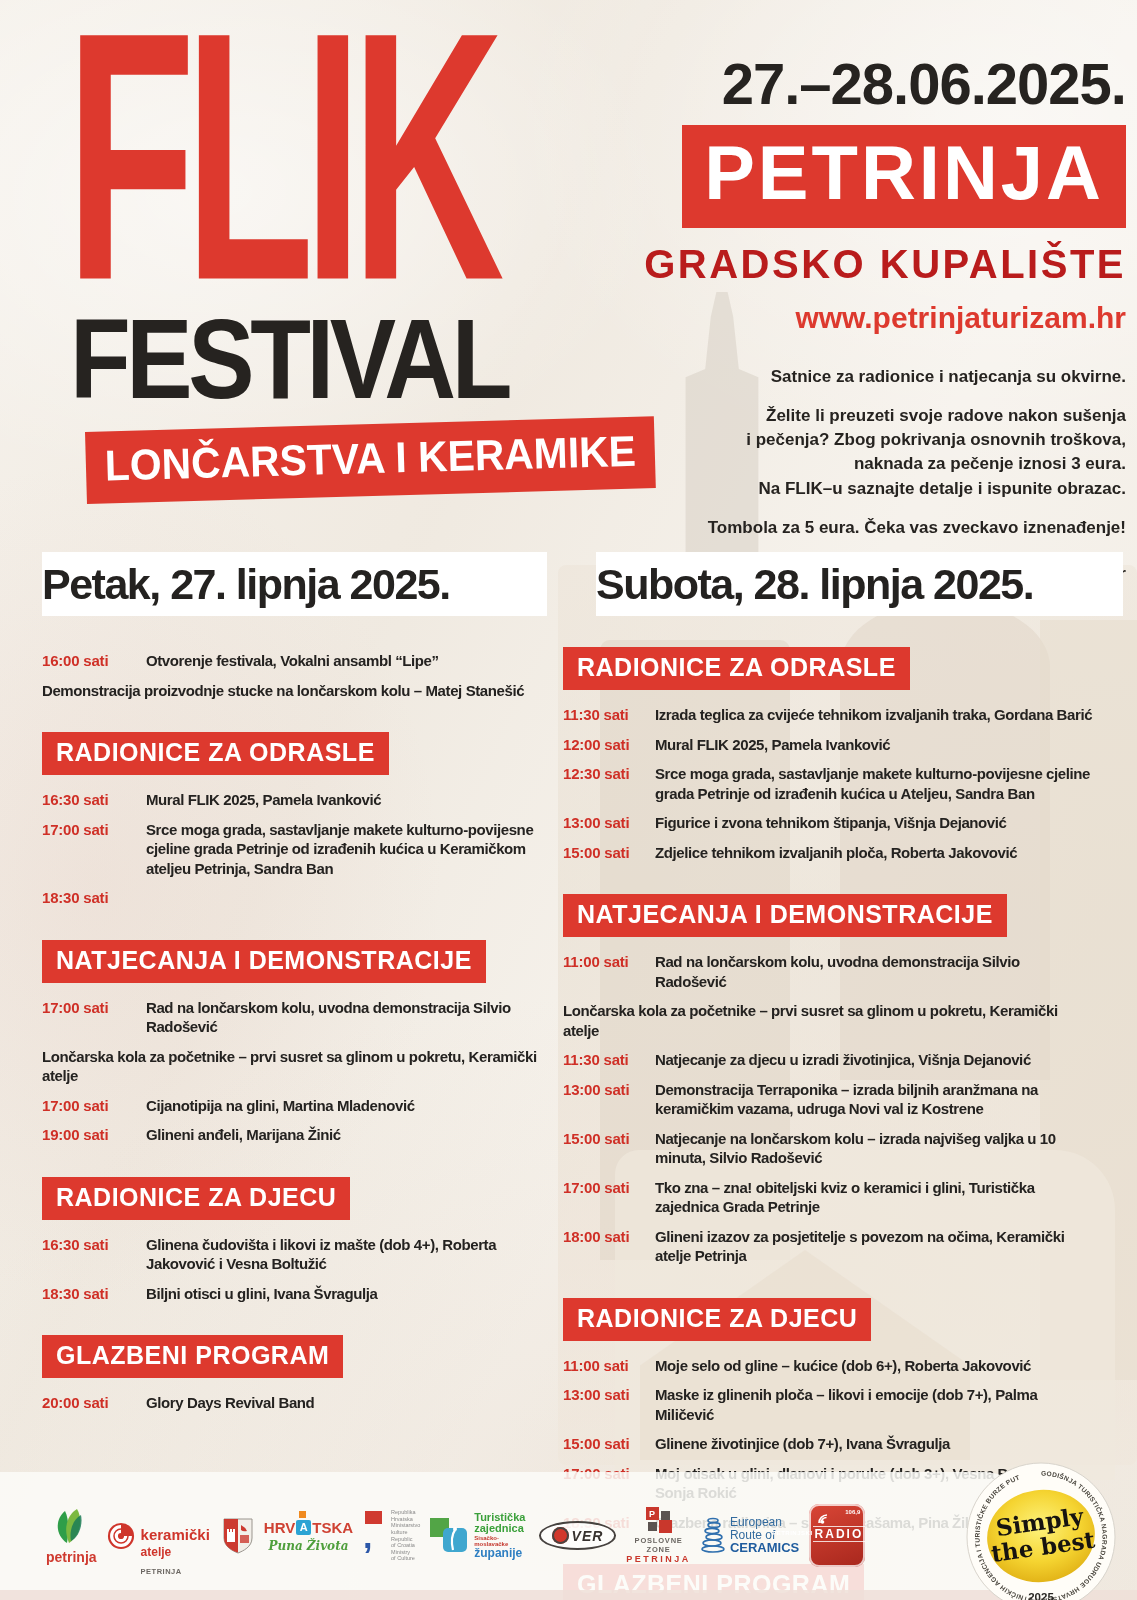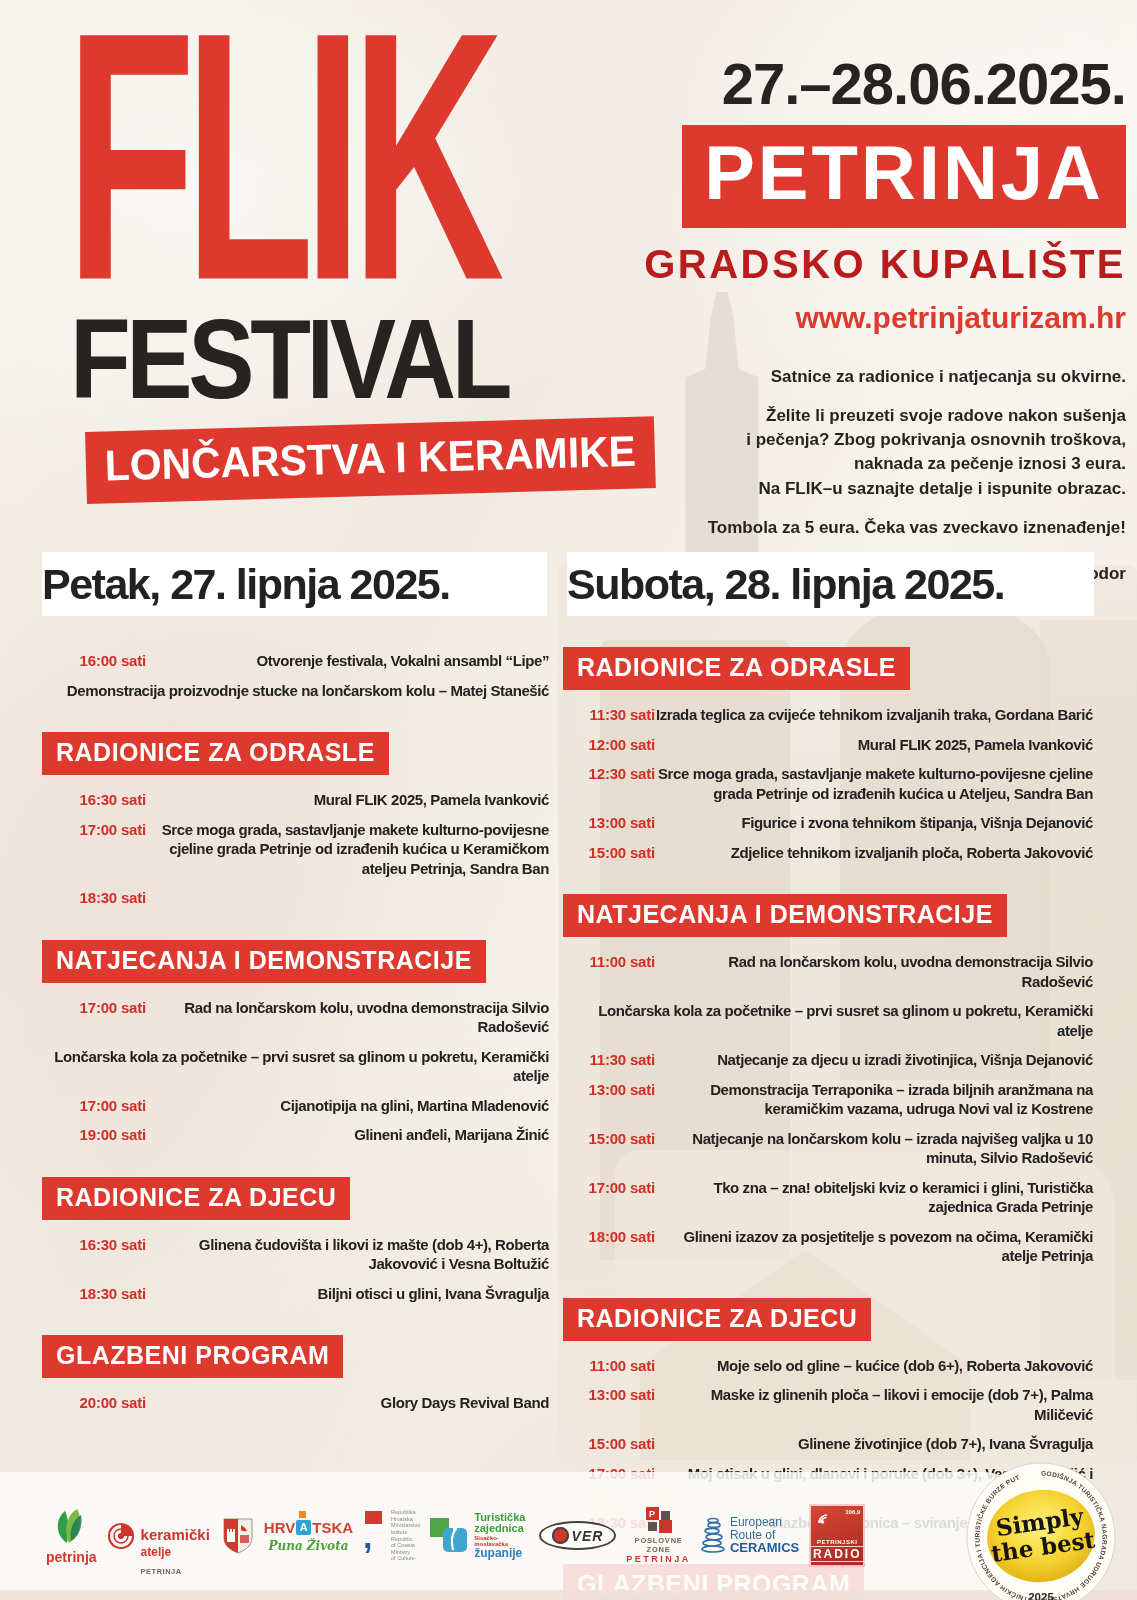--- a/index.html
+++ b/index.html
@@ -54,30 +54,30 @@
     letter-spacing:3px;padding:4px 22px 12px;margin-top:8px;}
   .venue{font-size:40px;font-weight:900;letter-spacing:2.5px;margin-top:14px;color:#b91c1c;}
   .site{font-size:30px;font-weight:900;color:var(--red);margin-top:14px;}
   .notes{margin-top:30px;font-size:17px;font-weight:700;line-height:1.42;color:#262320;}
   .note{white-space:pre-line;margin-bottom:15px;}
   .note.host{margin-top:22px;}
   
   .dayhead{position:absolute;top:552px;height:64px;line-height:64px;background:#fff;
     font-size:43px;font-weight:900;letter-spacing:-1.5px;color:#242220;}
   #day1{left:42px;width:505px;}
-  #day2{left:567px;width:527px;}
+  #day2{left:596px;width:527px;}
   
   .col{position:absolute;top:645px;}
   #col1{left:42px;width:507px;}
   #col2{left:563px;width:530px;}
   .sec{display:inline-block;background:var(--red);color:#fff;font-size:25px;font-weight:900;
     letter-spacing:.5px;padding:6px 14px 8px;margin:22px 0 15px;}
   #col2 > div:first-child .sec{margin-top:2px;}
   #col1 .row:first-child{margin-top:6px;}
-  .row{display:flex;margin-bottom:10px;font-size:15px;line-height:1.3;text-align:right;}
+  .row{display:flex;margin-bottom:10px;font-size:15px;line-height:1.3;}
   .row .t{flex:0 0 104px;color:var(--timered);font-weight:800;letter-spacing:-.2px;}
   #col2 .row .t{flex:0 0 92px;}
   .row .d{flex:1;font-weight:700;color:#242220;letter-spacing:-.4px;}
   .row.full{display:block;font-weight:700;color:#242220;letter-spacing:-.4px;}
   
   .white-card{position:absolute;left:0;bottom:0;width:1030px;height:128px;
     background:rgba(252,251,248,.85);border-radius:0 46px 0 0;}
   .bottombar{position:absolute;left:0;bottom:0;width:100%;height:10px;background:#efdfd8;opacity:.85;}
   .logos{position:absolute;left:46px;bottom:22px;width:716px;display:flex;align-items:center;
     justify-content:space-between;gap:10px;}
@@ -114,23 +114,23 @@
   .z-tr{left:15px;top:4px;width:9px;height:9px;background:#5b5350;}
   .z-bl{left:2px;top:15px;width:9px;height:9px;background:#5b5350;}
   .z-br{left:13px;top:13px;width:13px;height:13px;background:#c9372c;}
   .ztext{margin-top:3px;text-align:center;}
   .zl1{font-size:7.5px;font-weight:700;color:#6b6762;letter-spacing:.8px;}
   .zl2{font-size:9px;font-weight:800;color:#c9372c;letter-spacing:2.5px;}
   .logo.route{flex-direction:row;gap:5px;}
   .rtext{text-align:left;line-height:1.05;}
   .r1,.r2{font-size:12px;color:#336b9e;font-weight:400;}
   .r3{font-size:13px;font-weight:800;color:#1f5c9e;}
-  .radiocard{position:relative;width:56px;height:58px;border-radius:2px;
+  .radiocard{position:relative;width:56px;height:58px;border-radius:10px;
     background:linear-gradient(160deg,#d94636,#a8271d);box-shadow:inset 0 0 0 2px rgba(255,255,255,.75);
-    display:flex;flex-direction:column;align-items:center;justify-content:flex-end;padding-bottom:5px;}
+    display:flex;flex-direction:row;align-items:center;justify-content:flex-end;padding-bottom:5px;}
   .rfreq{position:absolute;top:5px;right:5px;font-size:6px;font-weight:800;color:#fff;}
   .rwifi{position:absolute;top:6px;left:7px;}
   .rl1{font-size:6px;font-weight:800;color:#fff;letter-spacing:.5px;}
   .rl2{font-size:12px;font-weight:900;color:#fff;letter-spacing:2px;border-top:1px solid rgba(255,255,255,.8);border-bottom:1px solid rgba(255,255,255,.8);padding:0 2px;margin-top:1px;}
   .award{position:absolute;left:966px;top:1462px;width:150px;height:150px;}
 </style>
 </head>
 <body>
 
 <div class="poster">

